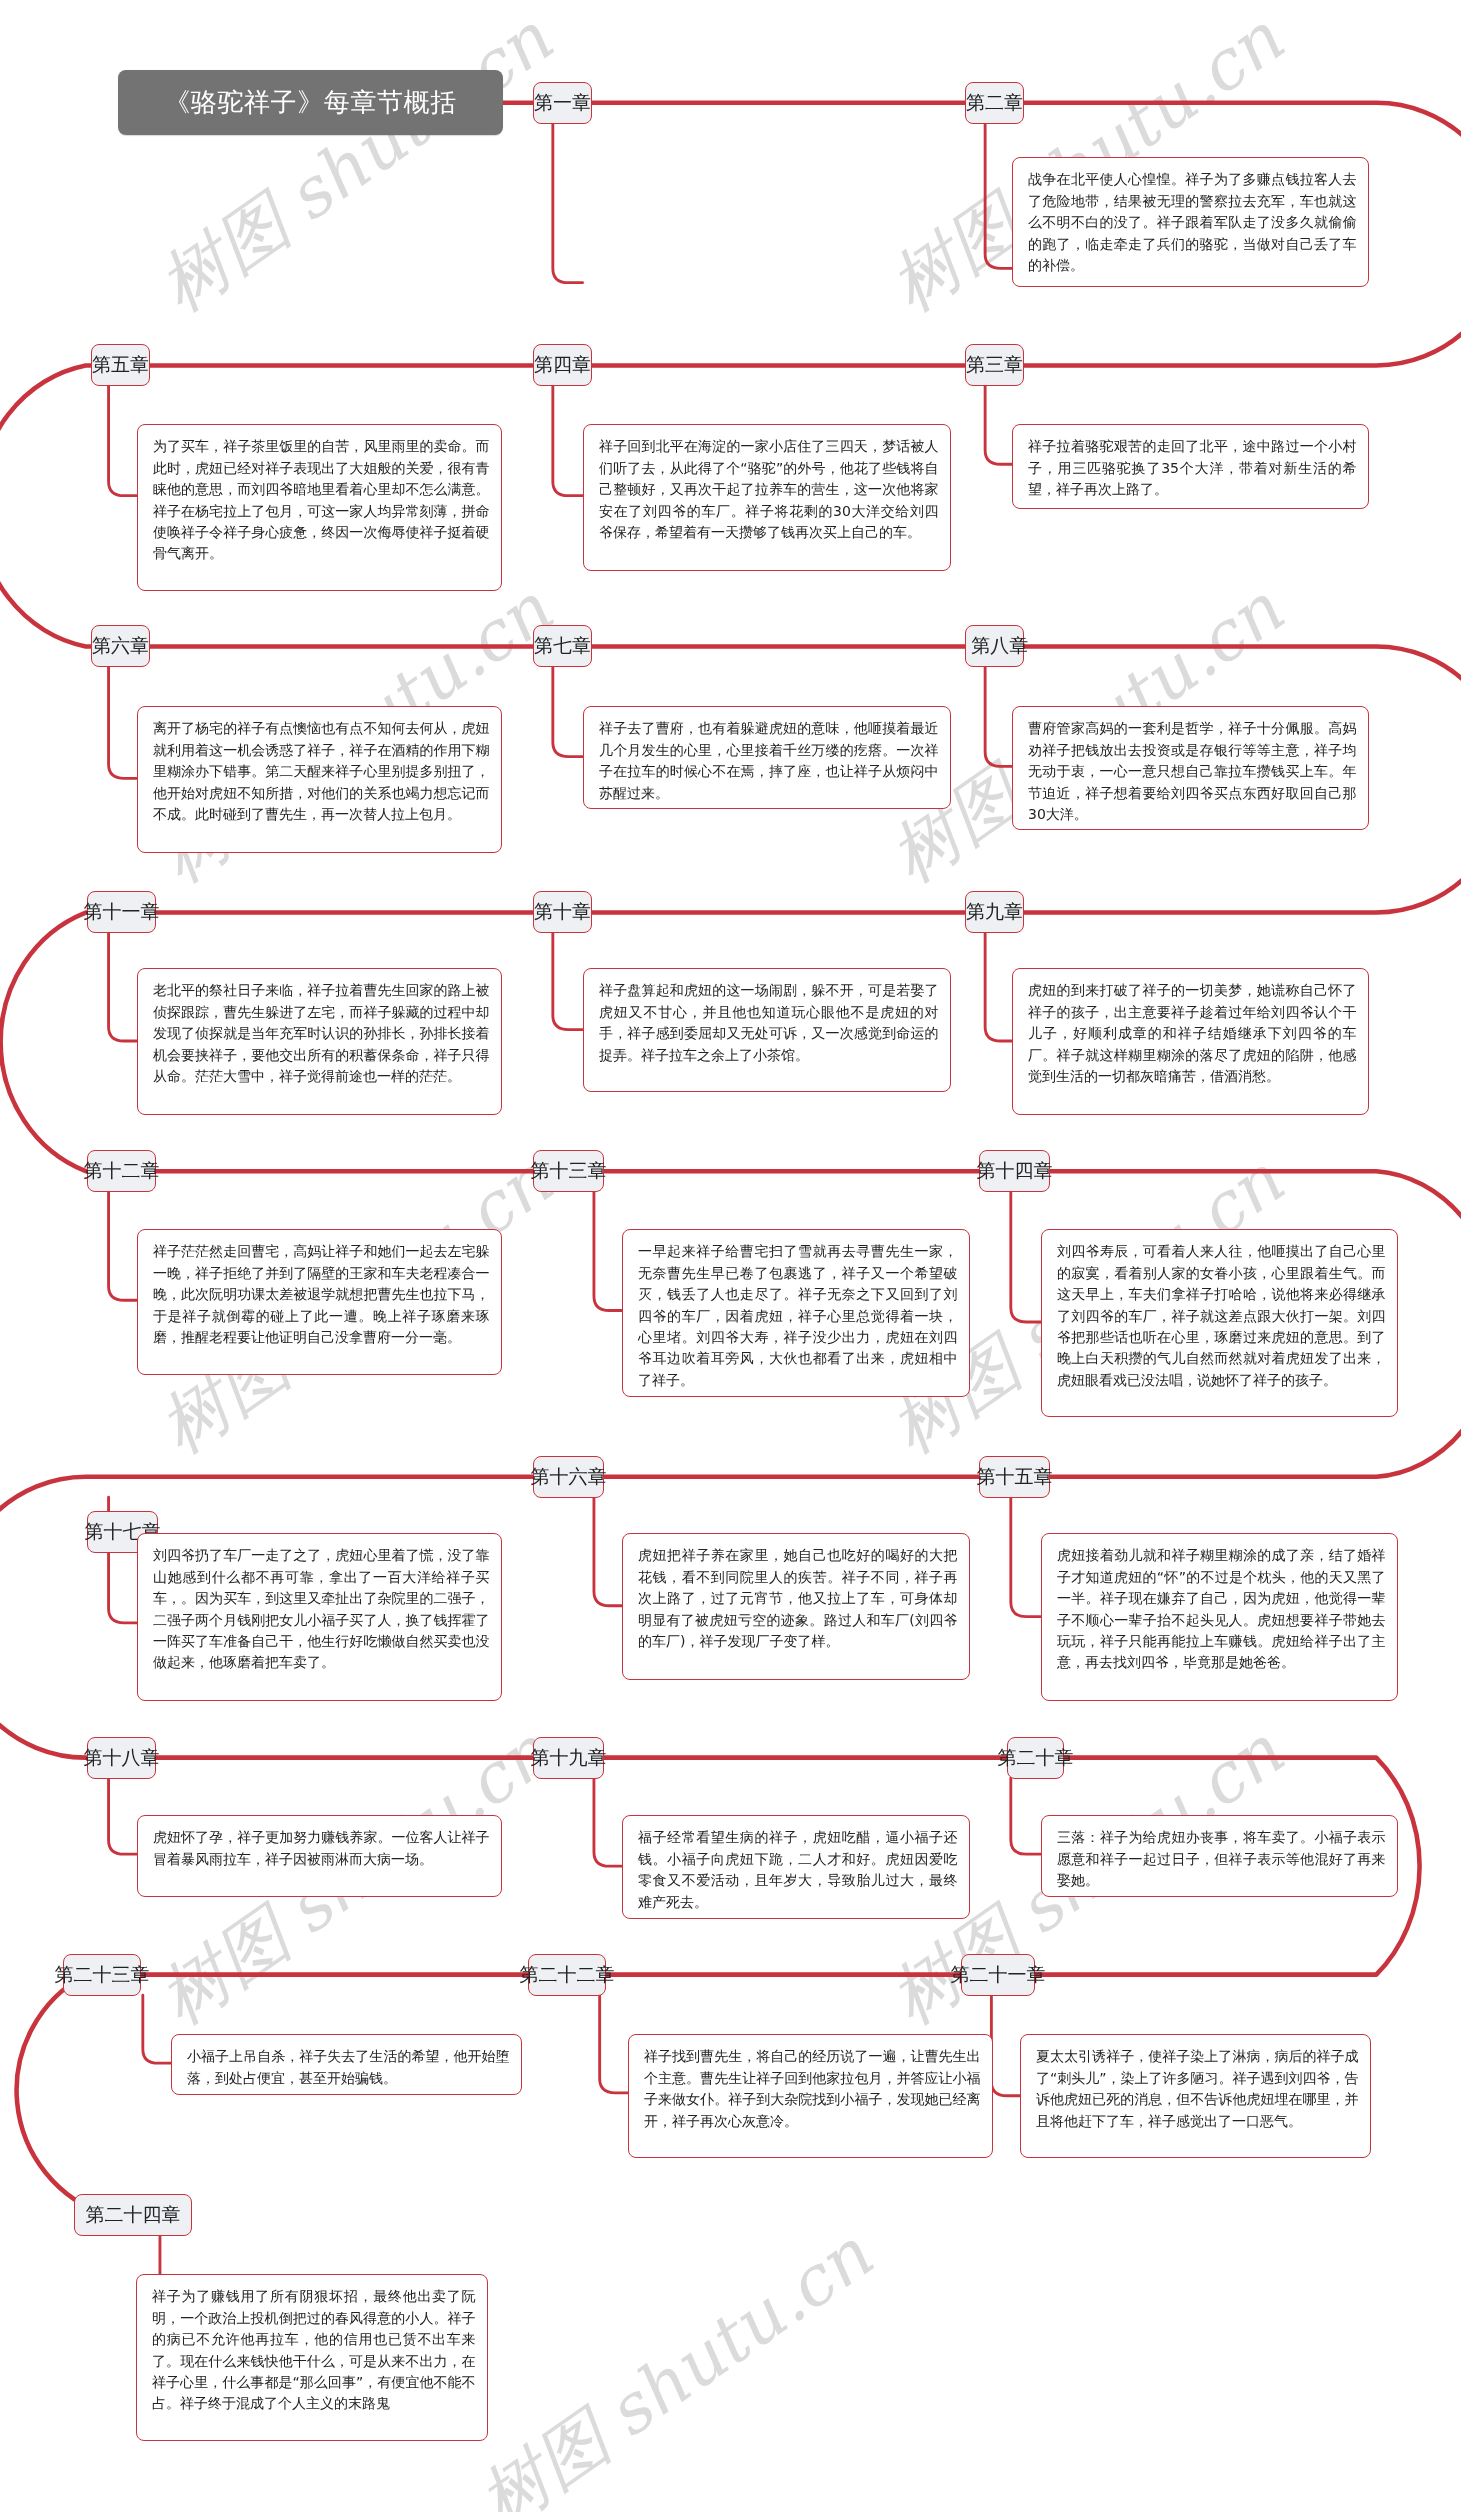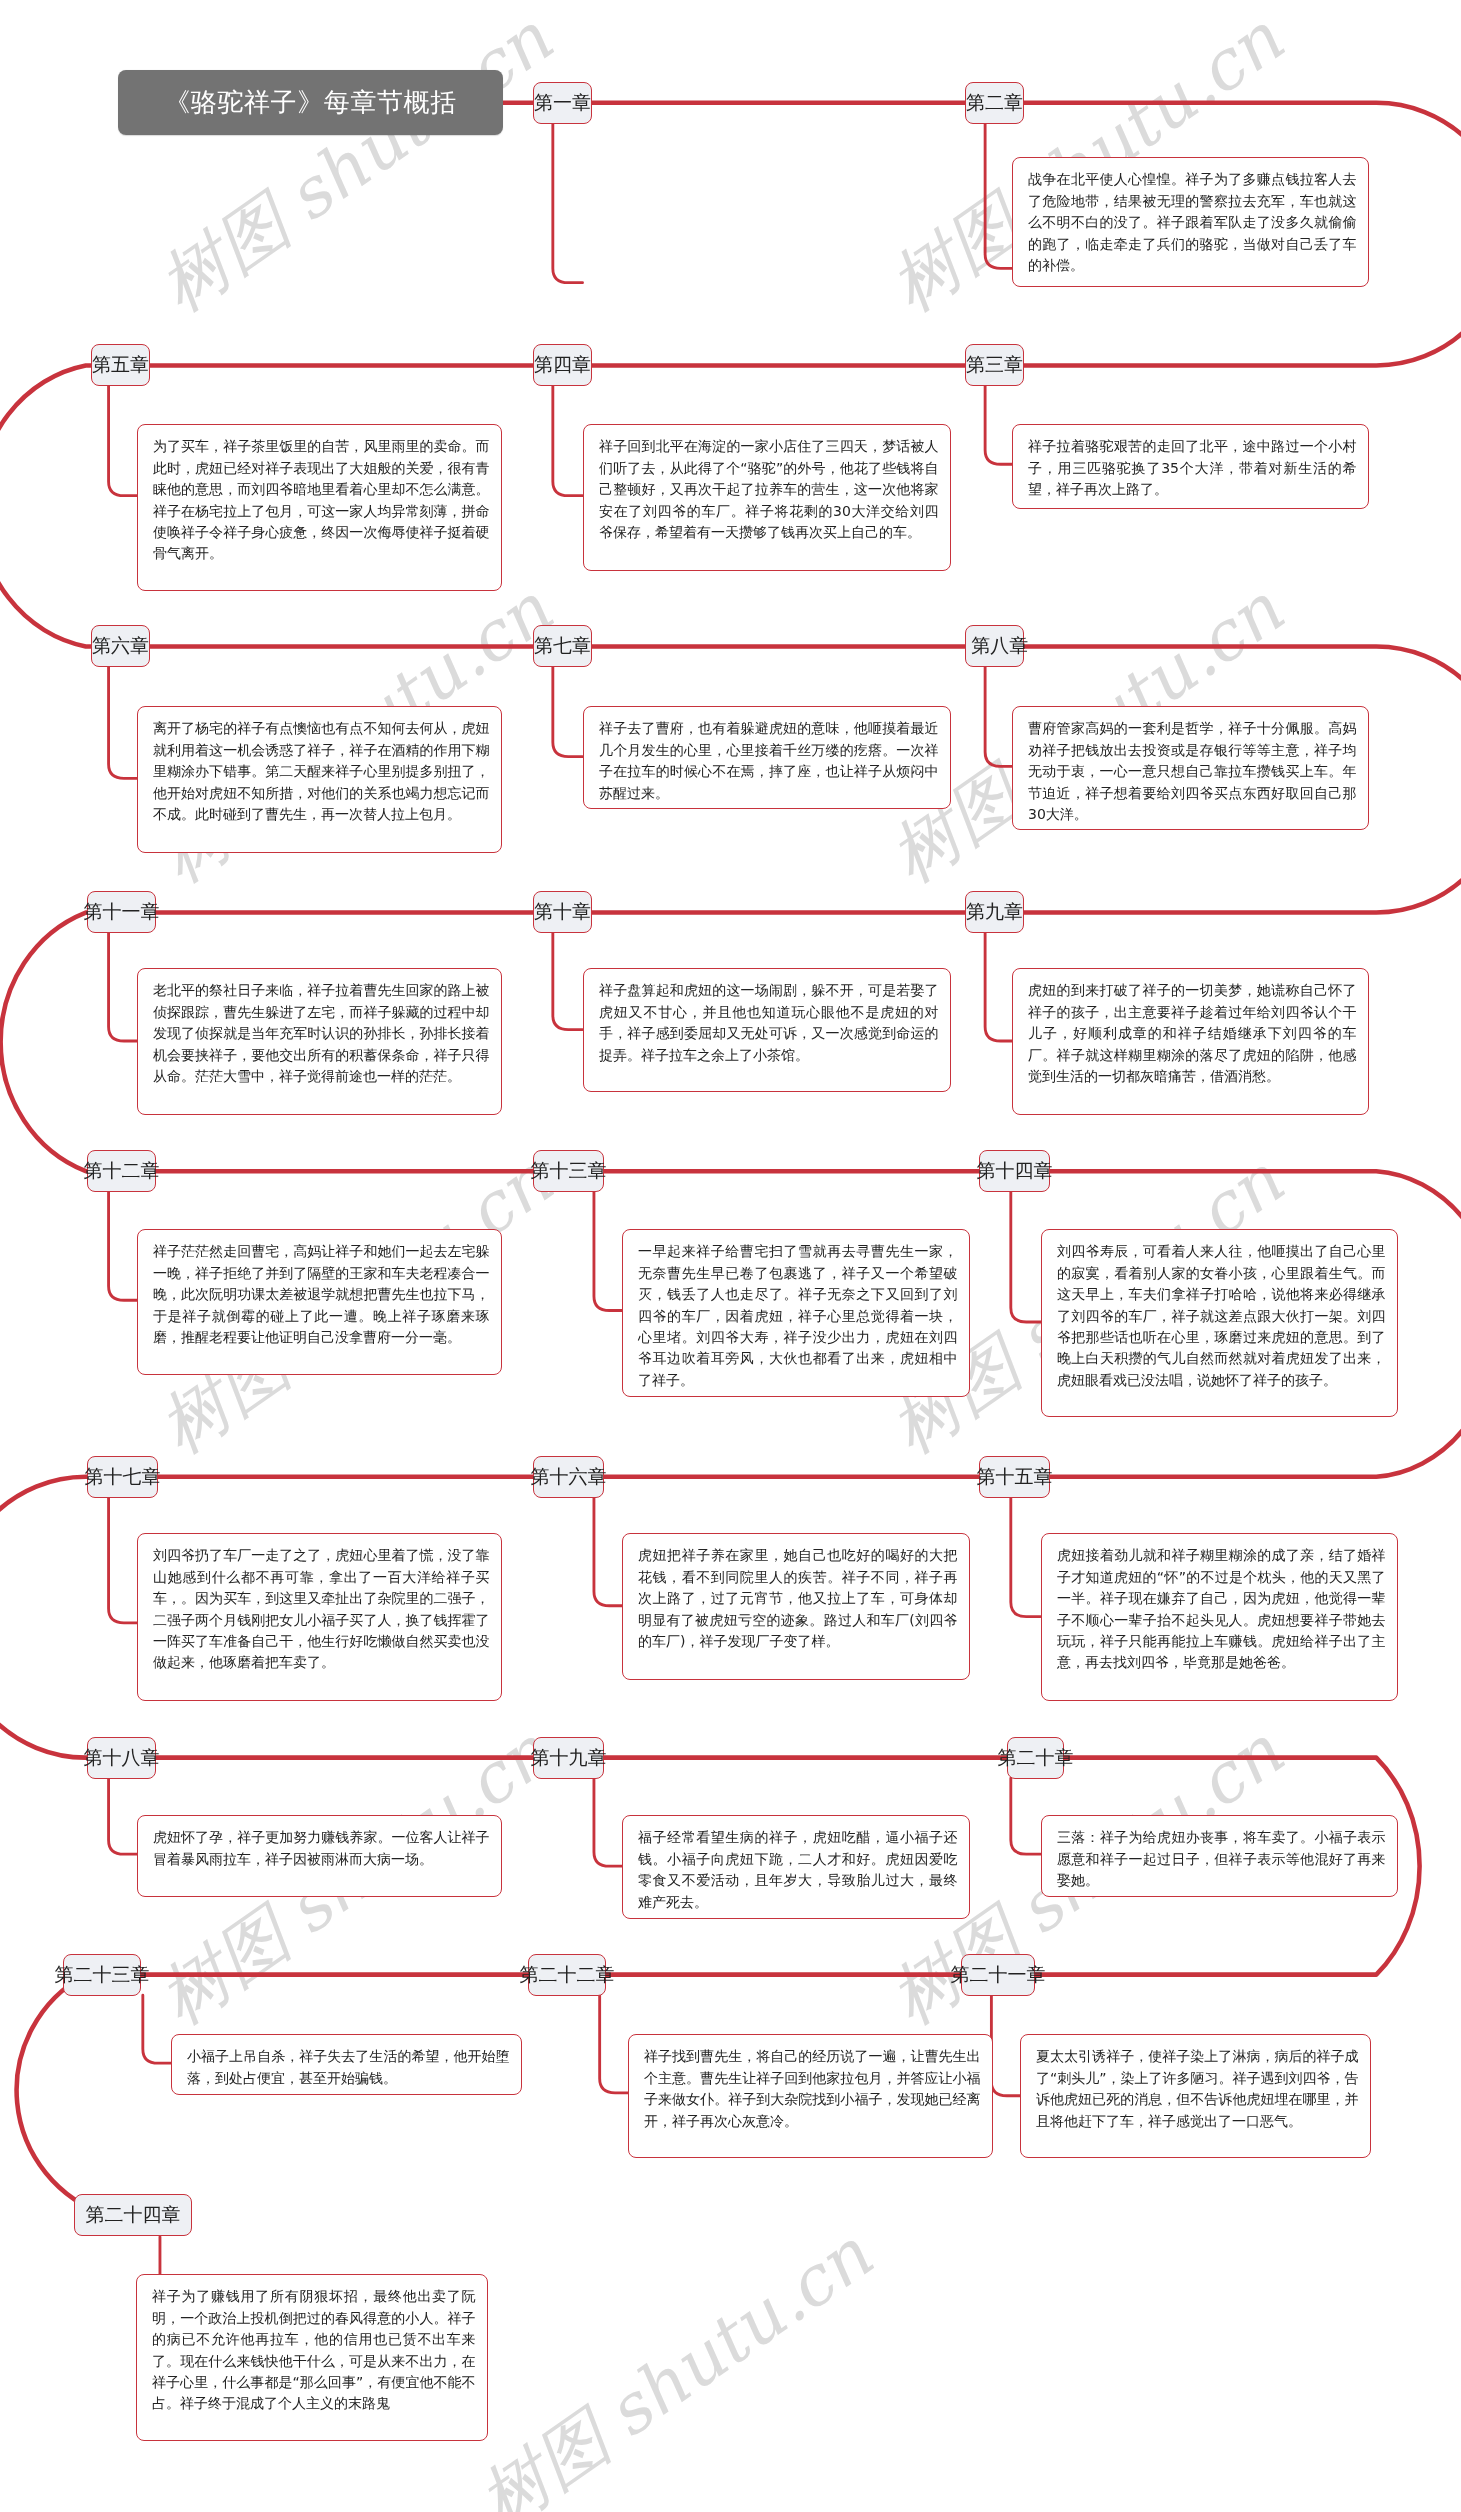--- a/index.html
+++ b/index.html
@@ -129,21 +129,21 @@
 
   <div class="chapter" style="left:979px;top:1150px;width:71px;">第十四章</div>
   <div class="card" style="left:1041px;top:1229px;width:357px;height:188px;">刘四爷寿辰，可看着人来人往，他咂摸出了自己心里的寂寞，看着别人家的女眷小孩，心里跟着生气。而这天早上，车夫们拿祥子打哈哈，说他将来必得继承了刘四爷的车厂，祥子就这差点跟大伙打一架。刘四爷把那些话也听在心里，琢磨过来虎妞的意思。到了晚上白天积攒的气儿自然而然就对着虎妞发了出来，虎妞眼看戏已没法唱，说她怀了祥子的孩子。</div>
 
   <div class="chapter" style="left:979px;top:1456px;width:71px;">第十五章</div>
   <div class="card" style="left:1041px;top:1533px;width:357px;height:168px;">虎妞接着劲儿就和祥子糊里糊涂的成了亲，结了婚祥子才知道虎妞的“怀”的不过是个枕头，他的天又黑了一半。祥子现在嫌弃了自己，因为虎妞，他觉得一辈子不顺心一辈子抬不起头见人。虎妞想要祥子带她去玩玩，祥子只能再能拉上车赚钱。虎妞给祥子出了主意，再去找刘四爷，毕竟那是她爸爸。</div>
 
   <div class="chapter" style="left:533px;top:1456px;width:71px;">第十六章</div>
   <div class="card" style="left:622px;top:1533px;width:348px;height:147px;">虎妞把祥子养在家里，她自己也吃好的喝好的大把花钱，看不到同院里人的疾苦。祥子不同，祥子再次上路了，过了元宵节，他又拉上了车，可身体却明显有了被虎妞亏空的迹象。路过人和车厂(刘四爷的车厂)，祥子发现厂子变了样。</div>
 
-  <div class="chapter" style="left:87px;top:1456px;width:71px;">第十七章</div>
+  <div class="chapter" style="left:87px;top:1511px;width:71px;">第十七章</div>
   <div class="card" style="left:137px;top:1533px;width:365px;height:168px;">刘四爷扔了车厂一走了之了，虎妞心里着了慌，没了靠山她感到什么都不再可靠，拿出了一百大洋给祥子买车，。因为买车，到这里又牵扯出了杂院里的二强子，二强子两个月钱刚把女儿小福子买了人，换了钱挥霍了一阵买了车准备自己干，他生行好吃懒做自然买卖也没做起来，他琢磨着把车卖了。</div>
 
   <div class="chapter" style="left:87px;top:1737px;width:69px;">第十八章</div>
   <div class="card" style="left:137px;top:1815px;width:365px;height:82px;">虎妞怀了孕，祥子更加努力赚钱养家。一位客人让祥子冒着暴风雨拉车，祥子因被雨淋而大病一场。</div>
 
   <div class="chapter" style="left:533px;top:1737px;width:71px;">第十九章</div>
   <div class="card" style="left:622px;top:1815px;width:348px;height:104px;">福子经常看望生病的祥子，虎妞吃醋，逼小福子还钱。小福子向虎妞下跪，二人才和好。虎妞因爱吃零食又不爱活动，且年岁大，导致胎儿过大，最终难产死去。</div>
 
   <div class="chapter" style="left:979px;top:1737px;width:57px;margin-left:28px;">第二十章</div>
   <div class="card" style="left:1041px;top:1815px;width:357px;height:82px;">三落：祥子为给虎妞办丧事，将车卖了。小福子表示愿意和祥子一起过日子，但祥子表示等他混好了再来娶她。</div>

